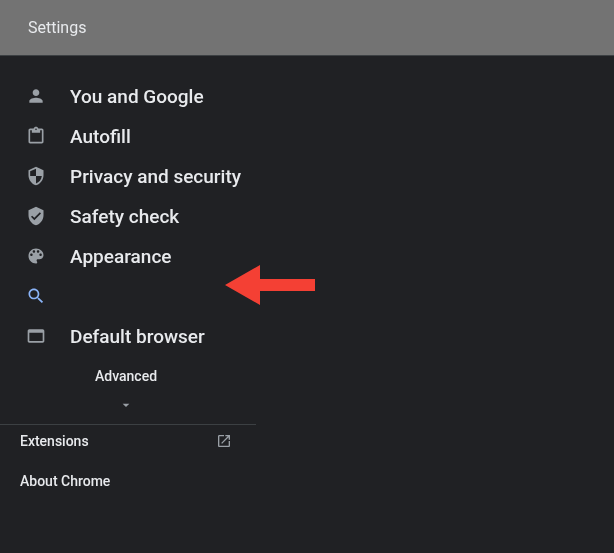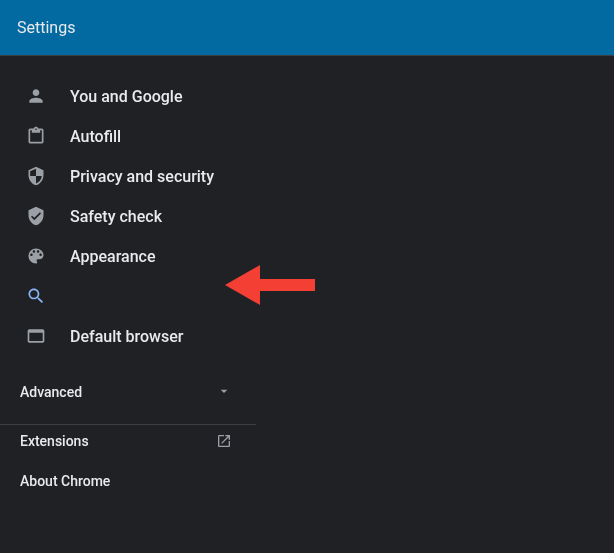--- a/index.html
+++ b/index.html
@@ -12,39 +12,39 @@
       height: 553px;
       background: #202124;
       font-family: Roboto, Arial, sans-serif;
       color: #e8eaed;
       overflow: hidden;
     }
     .header {
       height: 56px;
       display: flex;
       align-items: center;
-      padding-left: 17px;
+      padding-left: 28px;
       border-bottom: 1px solid #3c4043;
-      background: #0369a1;
+      background: #737373;
     }
     .header-title {
       font-size: 16px;
       color: #e8eaed;
     }
     .sidebar {
       width: 256px;
       padding-top: 20px;
     }
     .nav-item {
       display: flex;
       align-items: center;
       height: 40px;
       padding-left: 26px;
       cursor: pointer;
-      font-size: 16px;
+      font-size: 19px;
       font-weight: 500;
       color: #e8eaed;
     }
     .nav-item.active {
       color: #8ab4f8;
     }
     .nav-item.active .icon svg {
       fill: #8ab4f8;
     }
     .nav-item .icon {
@@ -64,20 +64,21 @@
       display: flex;
       align-items: center;
       justify-content: space-between;
       height: 48px;
       padding: 0 24px 0 20px;
       margin-top: 12px;
       cursor: pointer;
       font-size: 14px;
       font-weight: 500;
       color: #e8eaed;
+      flex-direction: column;
     }
     .advanced .chevron svg {
       width: 16px;
       height: 16px;
       fill: #9aa0a6;
     }
     .divider {
       height: 1px;
       background: #3c4043;
       margin: 8px 0;

